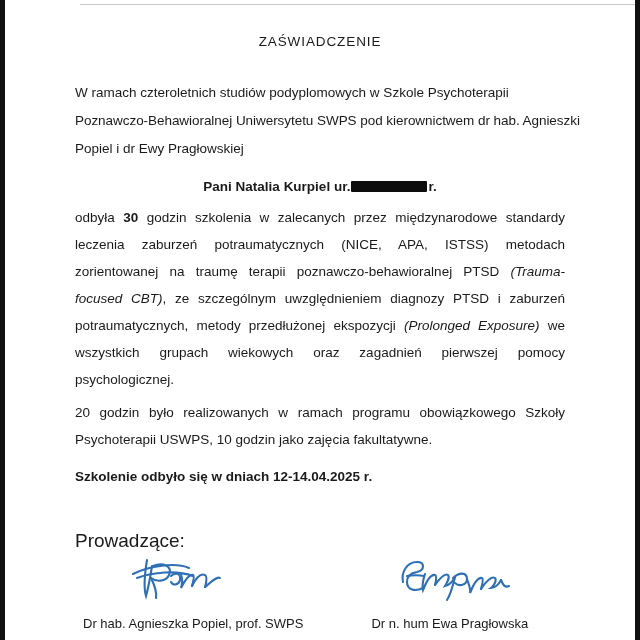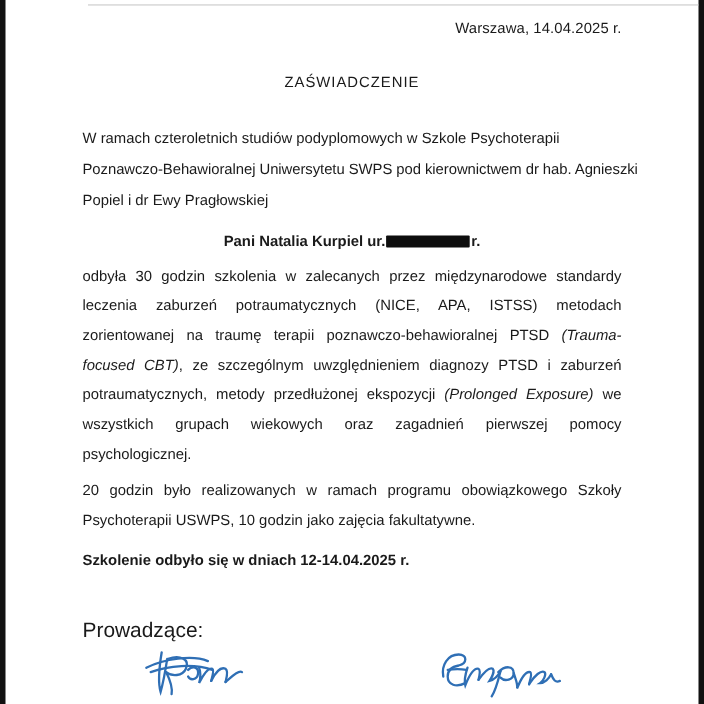--- a/index.html
+++ b/index.html
@@ -102,21 +102,21 @@
     margin-top: 10px;
     font-size: 13.5px;
     line-height: 27px;
     text-align: justify;
     text-justify: inter-word;
   }
   .para.block-2 { margin-top: 6px; }
   .para.tight { text-align: left; font-weight: bold; }
 
   .para em { font-style: italic; }
-  .para b  { font-weight: normal; }
+  .para b  { font-weight: bold; }
 
   .leaders-label {
     margin-top: 40px;
     font-size: 19px;
   }
 
   
   .sig-row {
     position: relative;
     height: 58px;
@@ -146,21 +146,20 @@
 <body>
 
 <div class="page">
 
   <div class="edge-band left"></div>
   <div class="edge-band right"></div>
   <div class="scan-line-top"></div>
 
   <div class="doc-body">
 
-    <div class="place-date">Warszawa, 14.04.2025 r.</div>
 
     <div class="doc-title">ZAŚWIADCZENIE</div>
 
     <div class="intro">
       <span class="ln l1">W ramach czteroletnich studiów podyplomowych w Szkole Psychoterapii</span>
       <span class="ln l2">Poznawczo-Behawioralnej Uniwersytetu SWPS pod kierownictwem dr hab. Agnieszki</span>
       <span class="ln l3">Popiel i dr Ewy Pragłowskiej</span>
     </div>
 
     <div class="subject-line">

